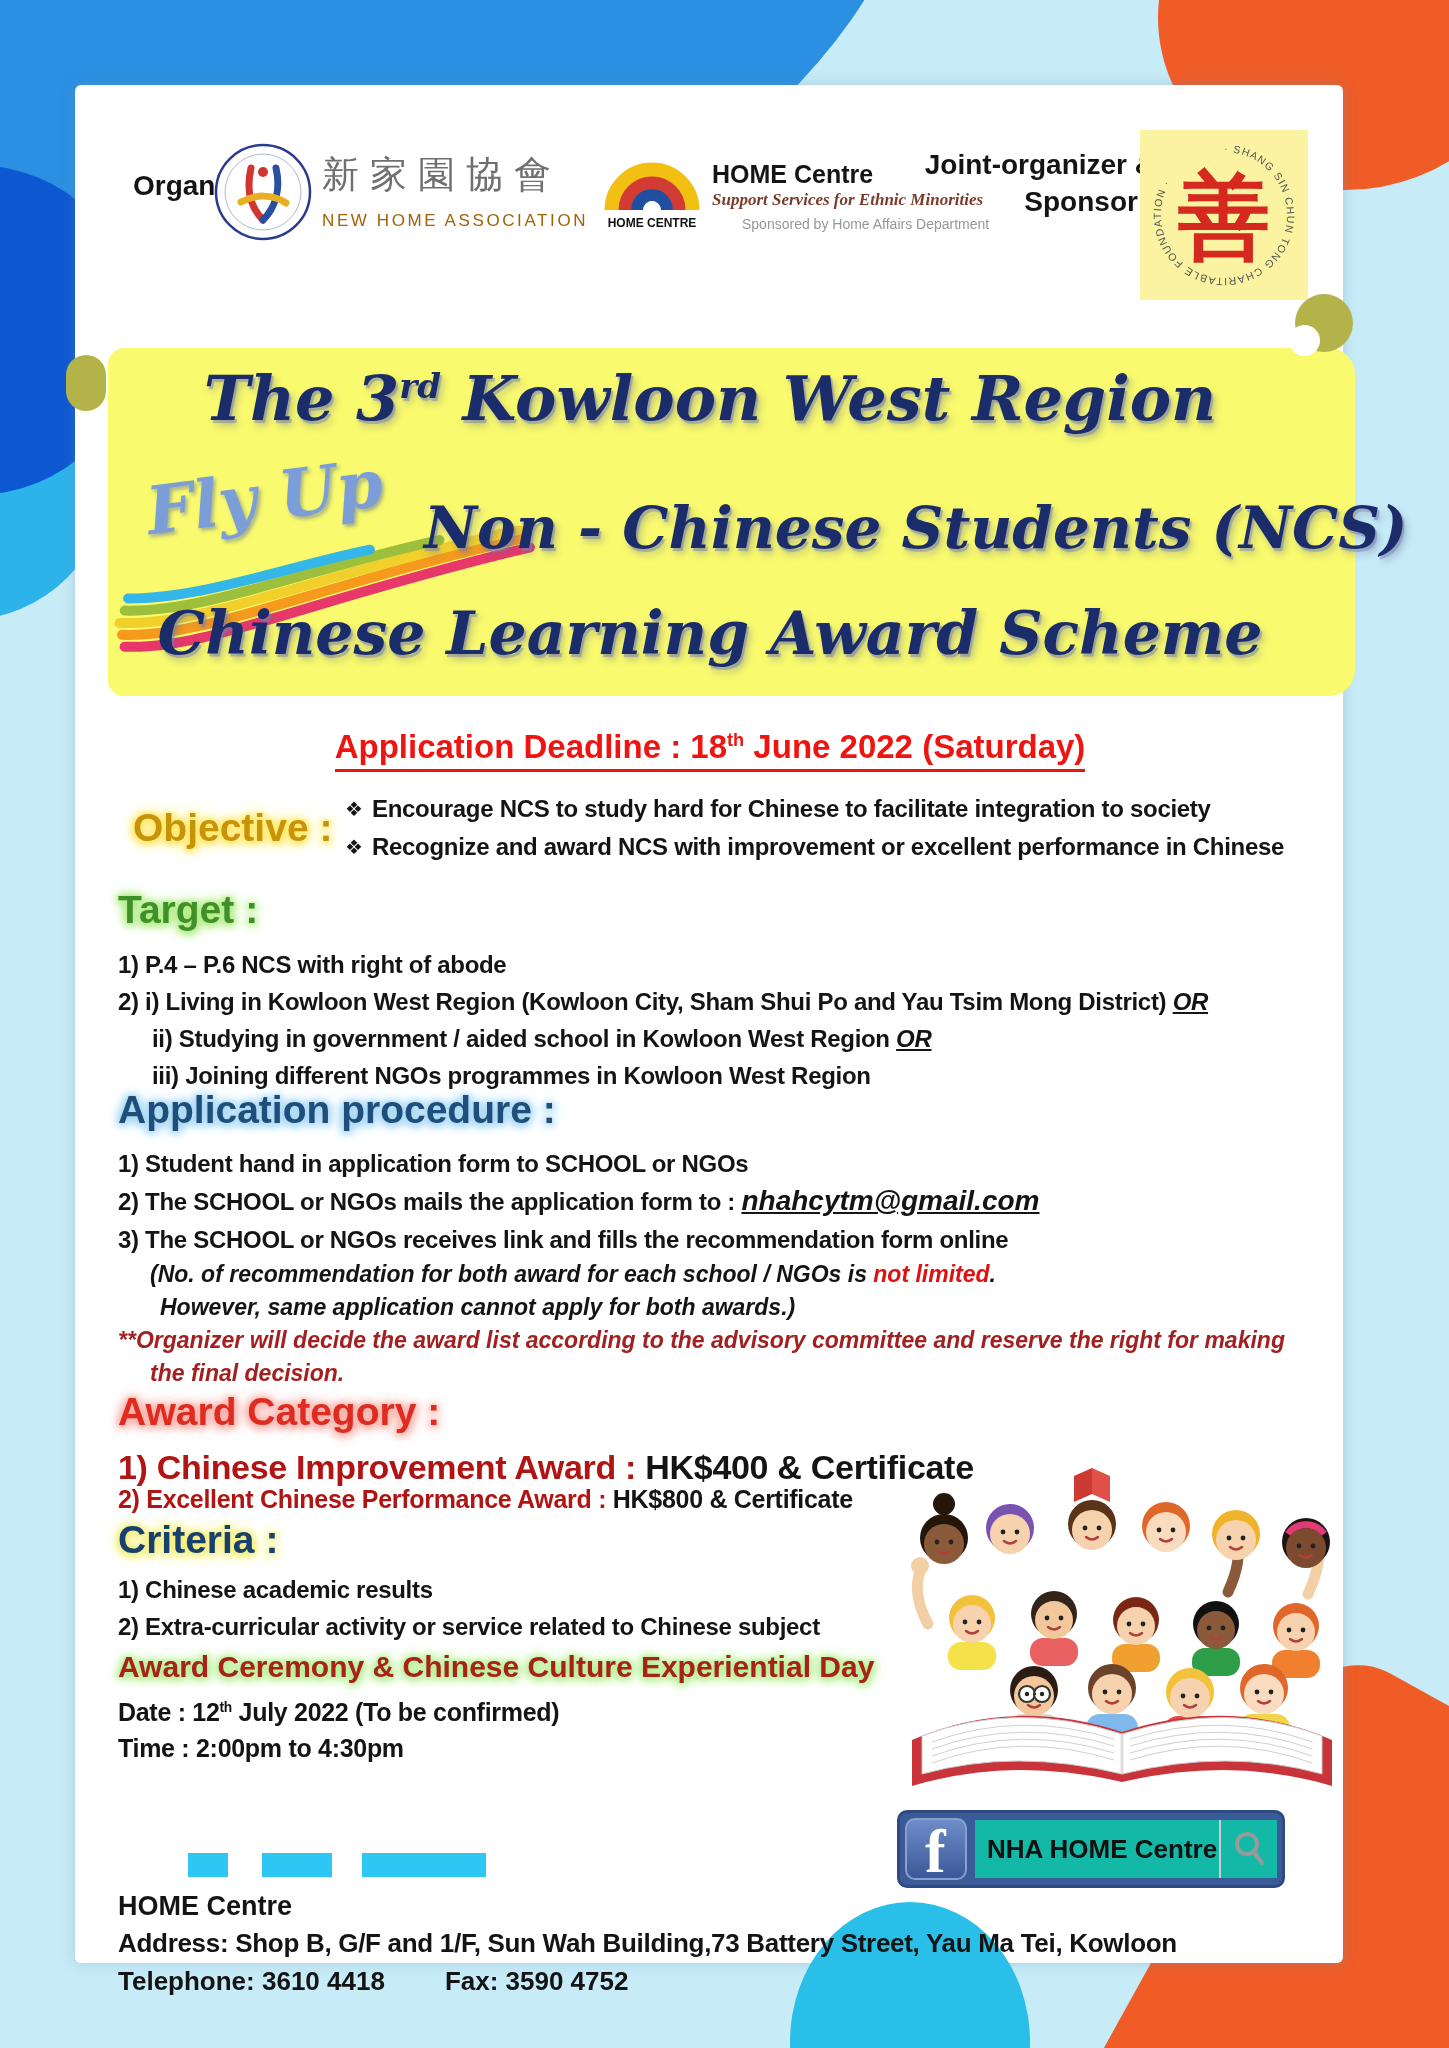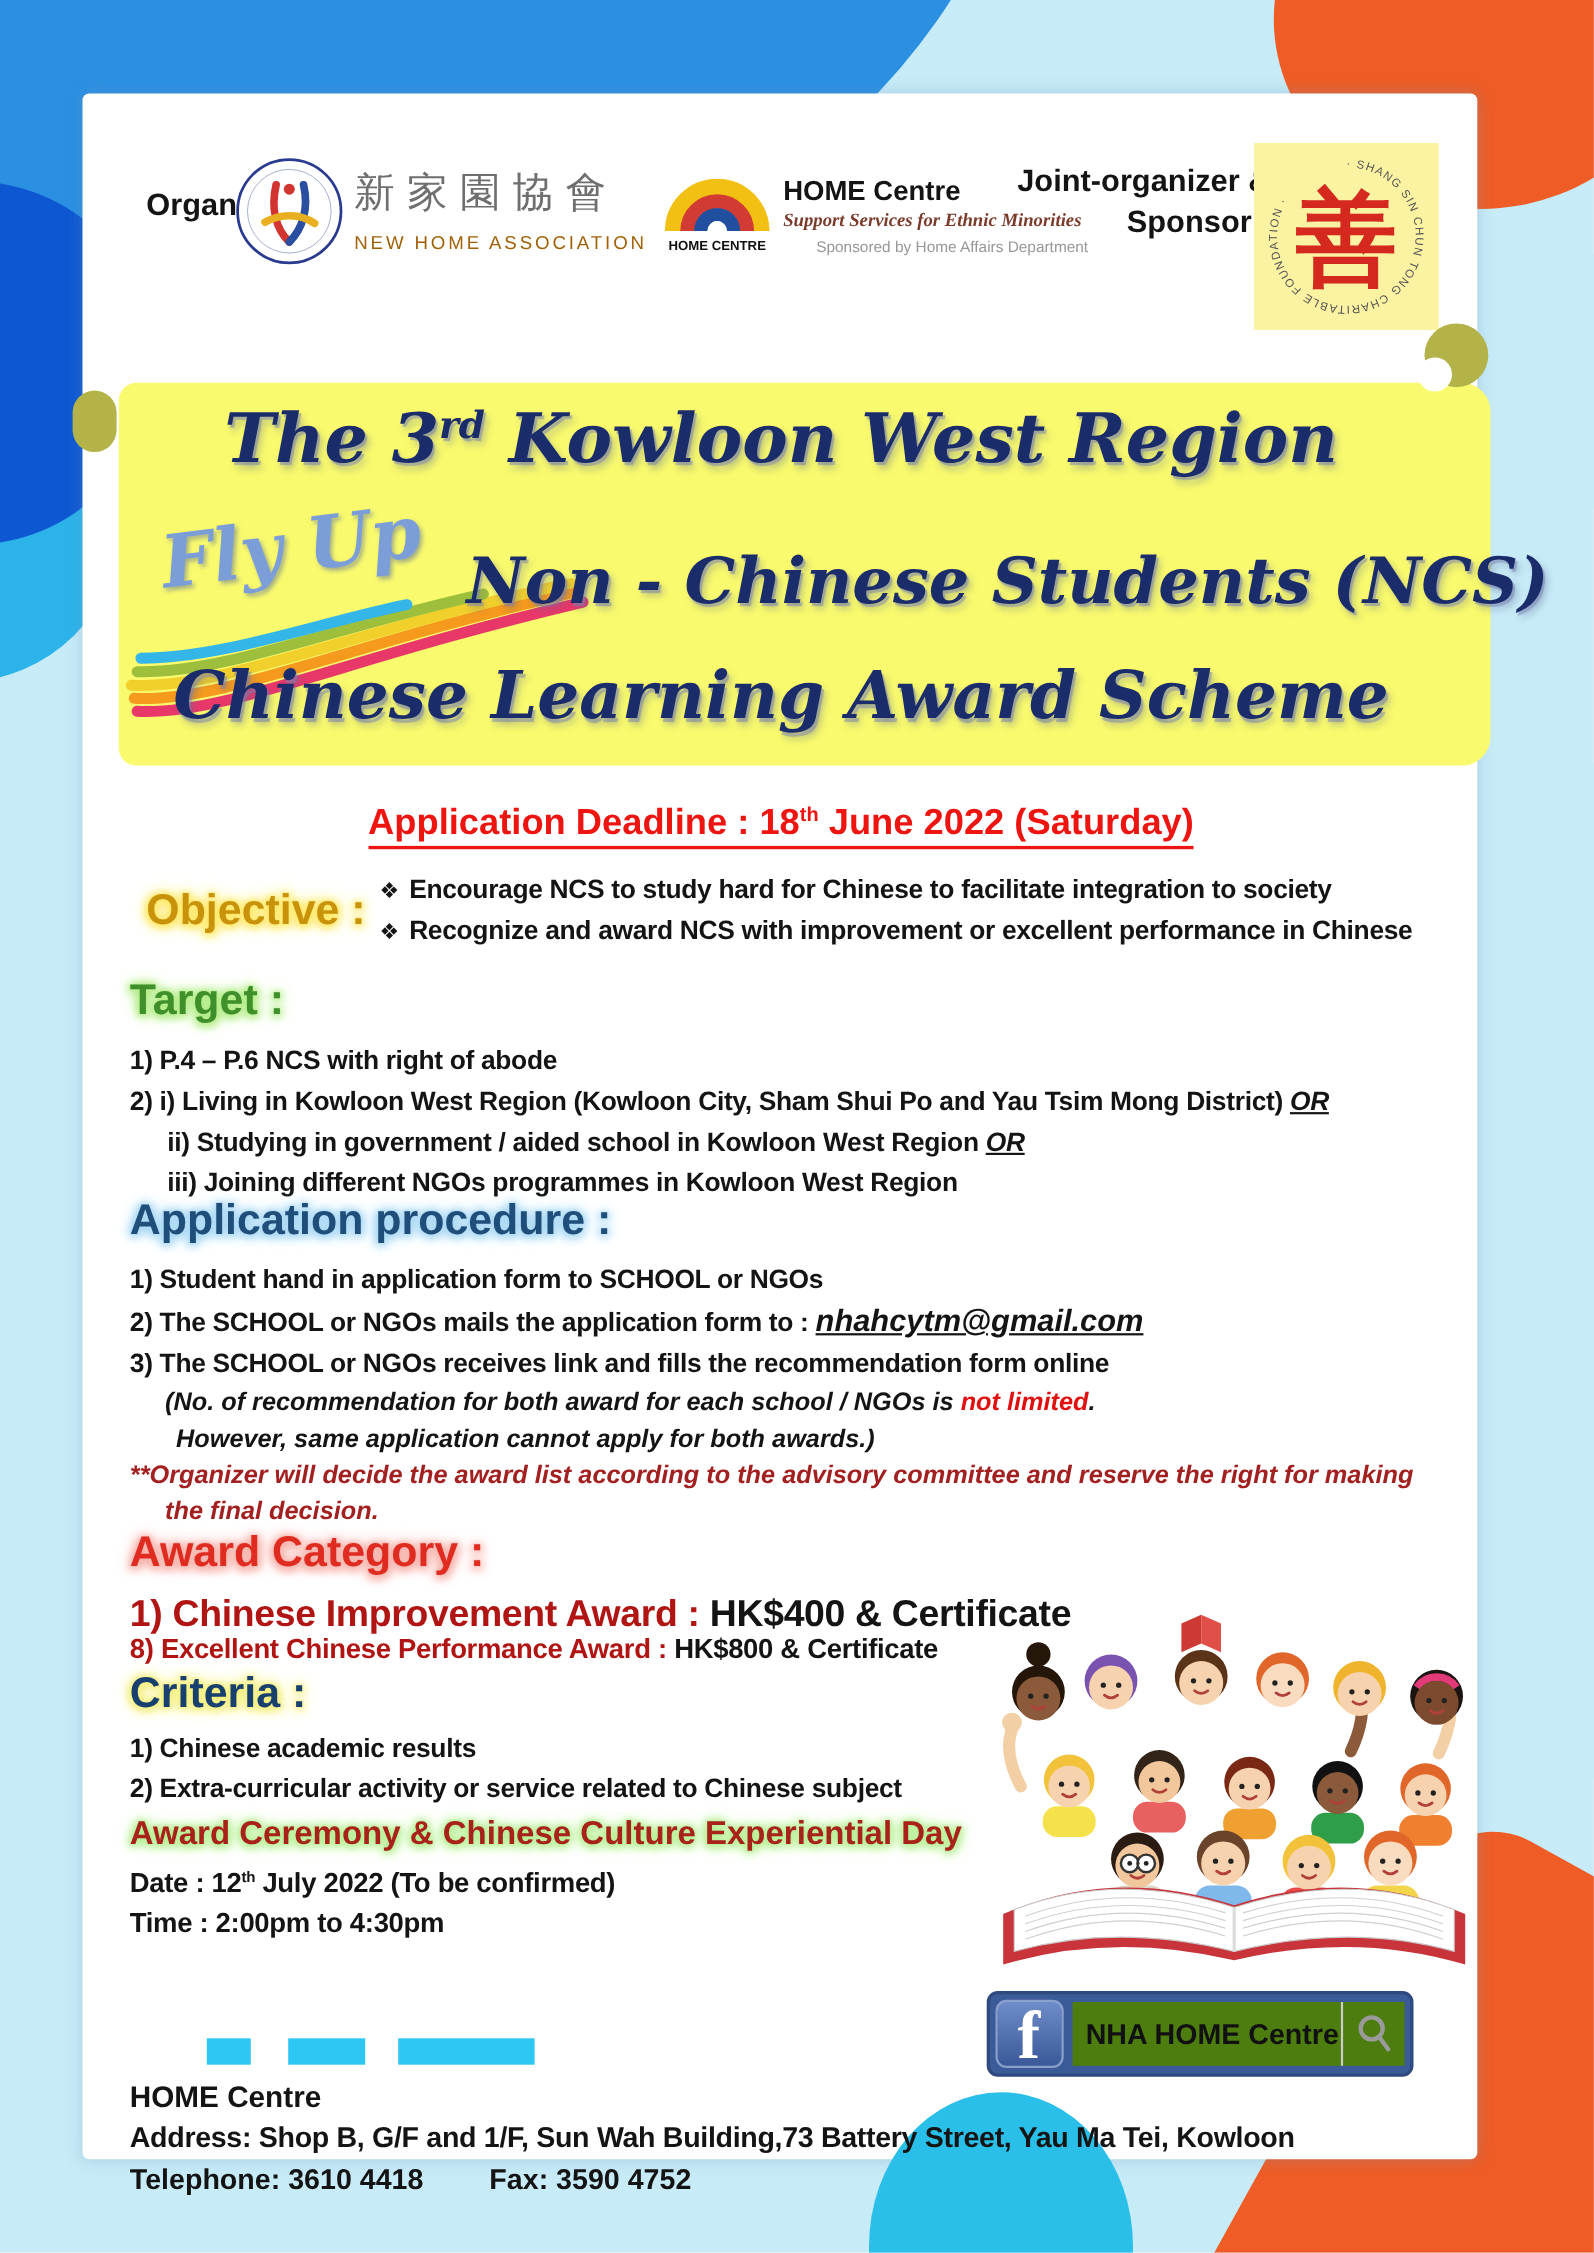--- a/index.html
+++ b/index.html
@@ -68,21 +68,21 @@
   .darkred{color:#a32020;}
   .award-name{color:#b01513;}
   
   .dash{top:1853px;height:24px;background:#2ec6f2;}
   
   .fb-bar{left:897px;top:1810px;width:388px;height:78px;background:#3a5a98;border:3px solid #2f4a80;
           border-radius:10px;display:flex;align-items:center;padding:5px;box-sizing:border-box;}
   .fb-tile{width:62px;height:62px;border-radius:10px;border:2px solid #8aa0cc;box-sizing:border-box;
            background:linear-gradient(#6d8cc8,#3b5998);color:#fff;overflow:hidden;position:relative;flex:none;}
   .fb-f{position:absolute;left:18px;top:-4px;font-size:62px;font-weight:700;font-family:"Liberation Serif",serif;}
-  .fb-field{flex:1;height:58px;background:#4d7c0f;margin-left:8px;display:flex;align-items:center;box-sizing:border-box;}
+  .fb-field{flex:1;height:58px;background:#14b8a6;margin-left:8px;display:flex;align-items:center;box-sizing:border-box;}
   .fb-text{flex:1;padding-left:12px;font-size:26px;font-weight:700;color:#111;white-space:nowrap;}
   .fb-mag{width:56px;height:58px;border-left:2px solid #ccc;display:flex;align-items:center;justify-content:center;flex:none;}
   
   .foot-name{left:118px;top:1891px;font-size:27px;font-weight:700;}
   .foot-addr{left:118px;top:1928px;font-size:26px;font-weight:700;white-space:nowrap;letter-spacing:-0.3px;}
   .foot-phone{left:118px;top:1966px;font-size:26px;font-weight:700;display:flex;gap:60px;}
   .kids-wrap{left:898px;top:1442px;}
   svg text{font-family:"Liberation Sans",sans-serif;}
 </style>
 </head>
@@ -184,21 +184,21 @@
   <div class="abs line" style="left:118px;top:1150px">1) Student hand in application form to SCHOOL or NGOs</div>
   <div class="abs line" style="left:118px;top:1185px"><span>2) The SCHOOL or NGOs mails the application form to : </span><span class="email">nhahcytm@gmail.com</span></div>
   <div class="abs line" style="left:118px;top:1226px">3) The SCHOOL or NGOs receives link and fills the recommendation form online</div>
   <div class="abs note" style="left:150px;top:1261px"><span>(No. of recommendation for both award for each school / NGOs is </span><span class="red">not limited</span><span>.</span></div>
   <div class="abs note" style="left:160px;top:1294px">However, same application cannot apply for both awards.)</div>
   <div class="abs note darkred" style="left:118px;top:1327px">**Organizer will decide the award list according to the advisory committee and reserve the right for making</div>
   <div class="abs note darkred" style="left:150px;top:1360px">the final decision.</div>
 
   <div class="abs h h-award" style="left:118px;top:1390px">Award Category :</div>
   <div class="abs line" style="left:118px;top:1448px;font-size:34px"><span class="award-name">1) Chinese Improvement Award : </span><span> HK$400 &amp; Certificate</span></div>
-  <div class="abs line" style="left:118px;top:1485px;font-size:25px"><span class="award-name">8) Excellent Chinese Performance Award : </span><span>HK$800 &amp; Certificate</span></div>
+  <div class="abs line" style="left:118px;top:1485px;font-size:25px"><span class="award-name">2) Excellent Chinese Performance Award : </span><span>HK$800 &amp; Certificate</span></div>
 
   <div class="abs h h-crit" style="left:118px;top:1518px">Criteria :</div>
   <div class="abs line" style="left:118px;top:1576px">1) Chinese academic results</div>
   <div class="abs line" style="left:118px;top:1613px">2) Extra-curricular activity or service related to Chinese subject</div>
 
   <div class="abs h h-cer" style="left:118px;top:1650px">Award Ceremony &amp; Chinese Culture Experiential Day</div>
   <div class="abs line" style="left:118px;top:1698px;font-size:25px"><span>Date : 12</span><sup>th</sup><span> July 2022 (To be confirmed)</span></div>
   <div class="abs line" style="left:118px;top:1734px;font-size:25px">Time : 2:00pm to 4:30pm</div>
 
   <div class="abs kids-wrap">

